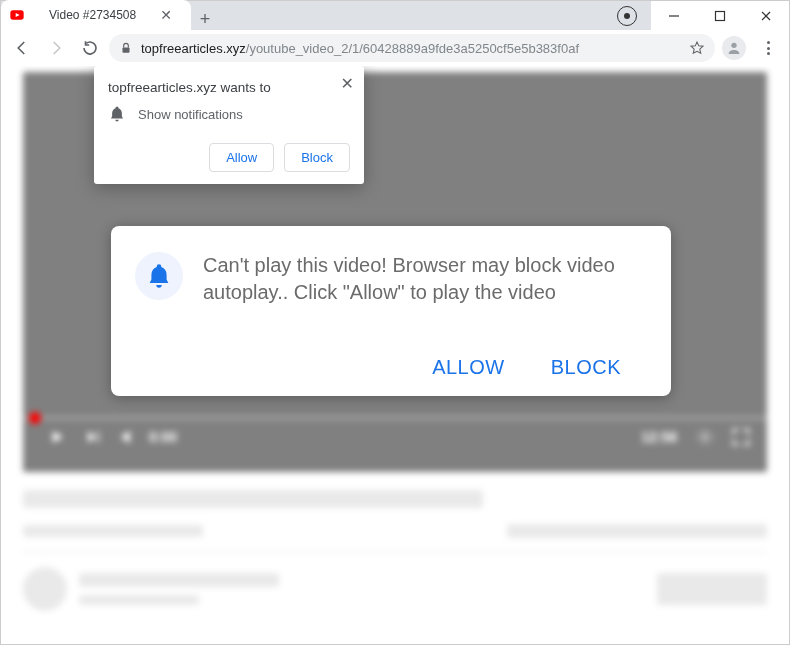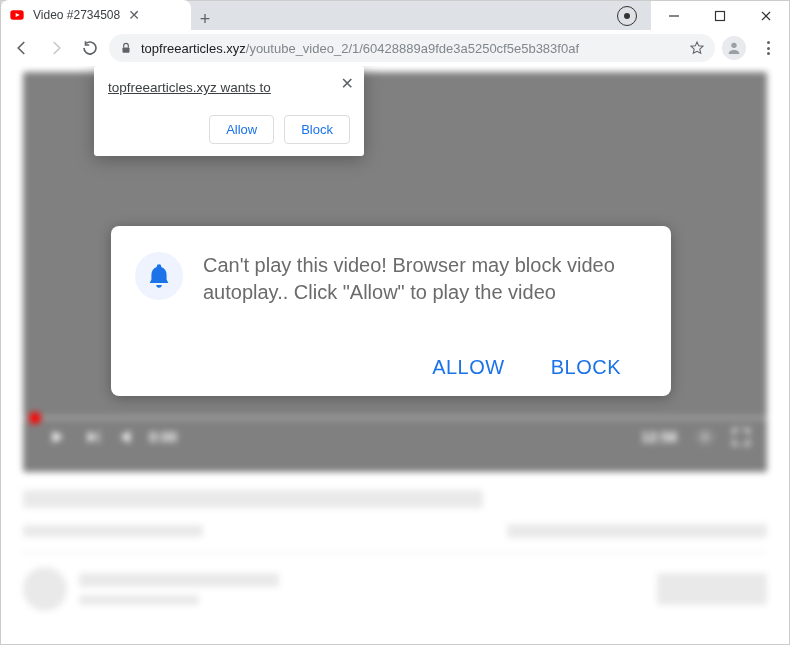--- a/index.html
+++ b/index.html
@@ -1,21 +1,21 @@
 <!DOCTYPE html>
 <html><head>
 <meta charset="utf-8">
 <style>
   * { margin: 0; padding: 0; box-sizing: border-box; font-family: "Segoe UI", Arial, sans-serif; }
   html,body { width:790px; height:645px; background:#fff; overflow:hidden; }
 
   
   .titlebar { height:30px; background:#fff; display:flex; align-items:stretch; border-left:1px solid #ccc; border-right:1px solid #ccc; border-top:1px solid #ccc;}
   .tabstrip { flex:1; display:flex; align-items:flex-end; background:#dee1e6; }
-  .tab { background:#fff; height:30px; border-radius:8px 8px 0 0; display:flex; align-items:center; padding:0 10px 0 8px; gap:8px; font-size:12px; color:#3c4043; margin-top:2px; min-width:190px; }
+  .tab { background:#fff; height:30px; border-radius:8px 8px 0 0; display:flex; align-items:center; padding:0 10px 0 8px; gap:24px; font-size:12px; color:#3c4043; margin-top:2px; min-width:190px; }
   .tab svg.fav { width:16px; height:16px; }
   .tab .close { color:#5f6368; font-size:14px; }
   .newtab { width:28px; display:flex; align-items:center; justify-content:center; color:#5f6368; font-size:18px; }
   .wincontrols { display:flex; background:#fff; }
   .wincontrols .wc { width:46px; display:flex; align-items:center; justify-content:center; }
   .wincontrols svg { width:12px; height:12px; }
   .badge-circ { width:20px; height:20px; border:1.5px solid #333; border-radius:50%; display:flex; align-items:center; justify-content:center; margin:auto 14px auto auto; }
   .badge-circ::after { content:""; width:6px; height:6px; background:#333; border-radius:50%; }
 
   .toolbar { height:36px; background:#fff; display:flex; align-items:center; padding:0 6px; gap:4px; border-left:1px solid #ccc; border-right:1px solid #ccc;}
@@ -50,21 +50,21 @@
   .hr { height:1px; background:#e5e5e5; margin-top:14px;}
   .chrow { display:flex; gap:12px; margin-top:14px; align-items:center;}
   .chav { width:44px; height:44px; background:#e9e9e9; border-radius:50%;}
   .chcol .a{ width:200px; height:14px; margin-bottom:8px;}
   .chcol .b{ width:120px; height:10px;}
   .subbtn { width:110px; height:32px; background:#e9e9e9; border-radius:3px; margin-left:auto;}
 
   
   .perm { position:absolute; left:93px; top:0; width:270px; background:#fff; box-shadow:0 4px 18px rgba(0,0,0,0.28); border-radius:3px; padding:14px 14px 12px 14px; }
   .perm::before{ content:""; position:absolute; top:-8px; left:18px; border:8px solid transparent; border-bottom-color:#fff;}
-  .perm .title{ font-size:13.5px; color:#3c4043;text-decoration:underline; }
+  .perm .title{ font-size:13.5px; color:#3c4043; }
   .perm .row { display:flex; align-items:center; gap:12px; margin-top:10px; color:#5f6368; font-size:13px;}
   .perm .btns { display:flex; gap:10px; justify-content:flex-end; margin-top:20px;}
   .perm .btn { border:1px solid #dadce0; color:#1a73e8; background:#fff; font-size:13px; padding:6px 16px; border-radius:4px;}
   .perm .x { position:absolute; top:8px; right:10px; color:#5f6368; font-size:16px;}
 
   
   .modal { position:absolute; left:110px; top:160px; width:560px; background:#fff; box-shadow:0 2px 14px rgba(0,0,0,0.30); padding:26px 28px 90px 24px; border-radius:8px;}
   .modal .top { display:flex; gap:20px; align-items:flex-start; }
   .bellwrap { width:48px; height:48px; border-radius:50%; background:#eef3fe; display:flex; align-items:center; justify-content:center; flex:none;}
   .bellwrap svg { width:28px; height:28px; fill:#1a73e8;}
@@ -225,19 +225,25 @@
     </div>
     <div class="actions">
       <span>ALLOW</span>
       <span>BLOCK</span>
     </div>
   </div>
 
   <div class="perm">
     <span class="x">✕</span>
     <div class="title">topfreearticles.xyz wants to</div>
+    <div class="row">
+      <svg width="18" height="18" viewBox="0 0 24 24">
+          <path fill="#5f6368" d="M12 2a2 2 0 0 0-2 2v.3C7 5.4 5.5 8 5.5 11v4L4 18h16l-1.5-3v-4c0-3-1.5-5.6-4.5-6.7V4a2 2 0 0 0-2-2zm0 20a2.3 2.3 0 0 0 2.3-2.3H9.7A2.3 2.3 0 0 0 12 22z"></path>
+        </svg>
+      <span>Show notifications</span>
+    </div>
     <div class="btns">
       <button class="btn">Allow</button>
       <button class="btn">Block</button>
     </div>
   </div>
 
 </div>
 
 </body></html>

